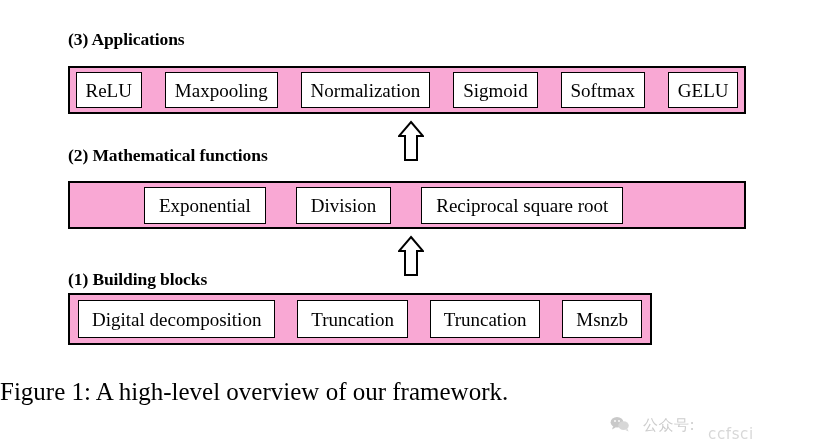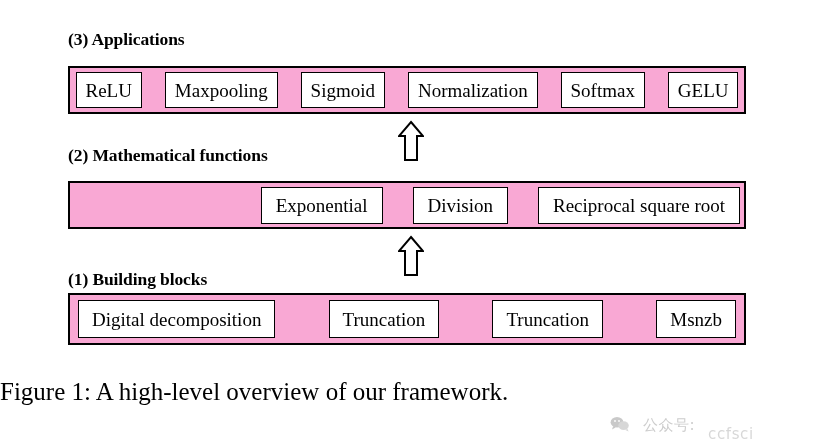--- a/index.html
+++ b/index.html
@@ -52,27 +52,27 @@
     width: 678px;
     height: 48px;
     justify-content: space-between;
     padding: 0 4px;
   }
   #row-math {
     left: 68px;
     top: 181px;
     width: 678px;
     height: 48px;
-    justify-content: flex-end;
+    justify-content: flex-start;
     padding: 0 4px;
   }
   #row-blocks {
     left: 68px;
     top: 293px;
-    width: 678px;
+    width: 584px;
     height: 52px;
     justify-content: space-between;
     padding: 0 8px;
   }
 
   
   .item-box {
     box-sizing: border-box;
     border: 1.6px solid #000000;
     background: #ffffff;
@@ -144,22 +144,22 @@
 </head>
 <body>
 
 <div class="figure">
 
   <div class="section-heading" id="heading-3">(3) Applications</div>
 
   <div class="row-container" id="row-applications">
     <div class="item-box">ReLU</div>
     <div class="item-box">Maxpooling</div>
+    <div class="item-box">Normalization</div>
     <div class="item-box">Sigmoid</div>
-    <div class="item-box">Normalization</div>
     <div class="item-box">Softmax</div>
     <div class="item-box">GELU</div>
   </div>
 
   <div class="arrow-up" id="arrow-math-to-apps">
     <svg viewBox="0 0 26 42" width="26" height="42" aria-hidden="true">
       <polygon points="13,2 25,16 19,16 19,40 7,40 7,16 1,16" fill="#ffffff" stroke="#000000" stroke-width="2" stroke-linejoin="miter"></polygon>
     </svg>
   </div>
 

